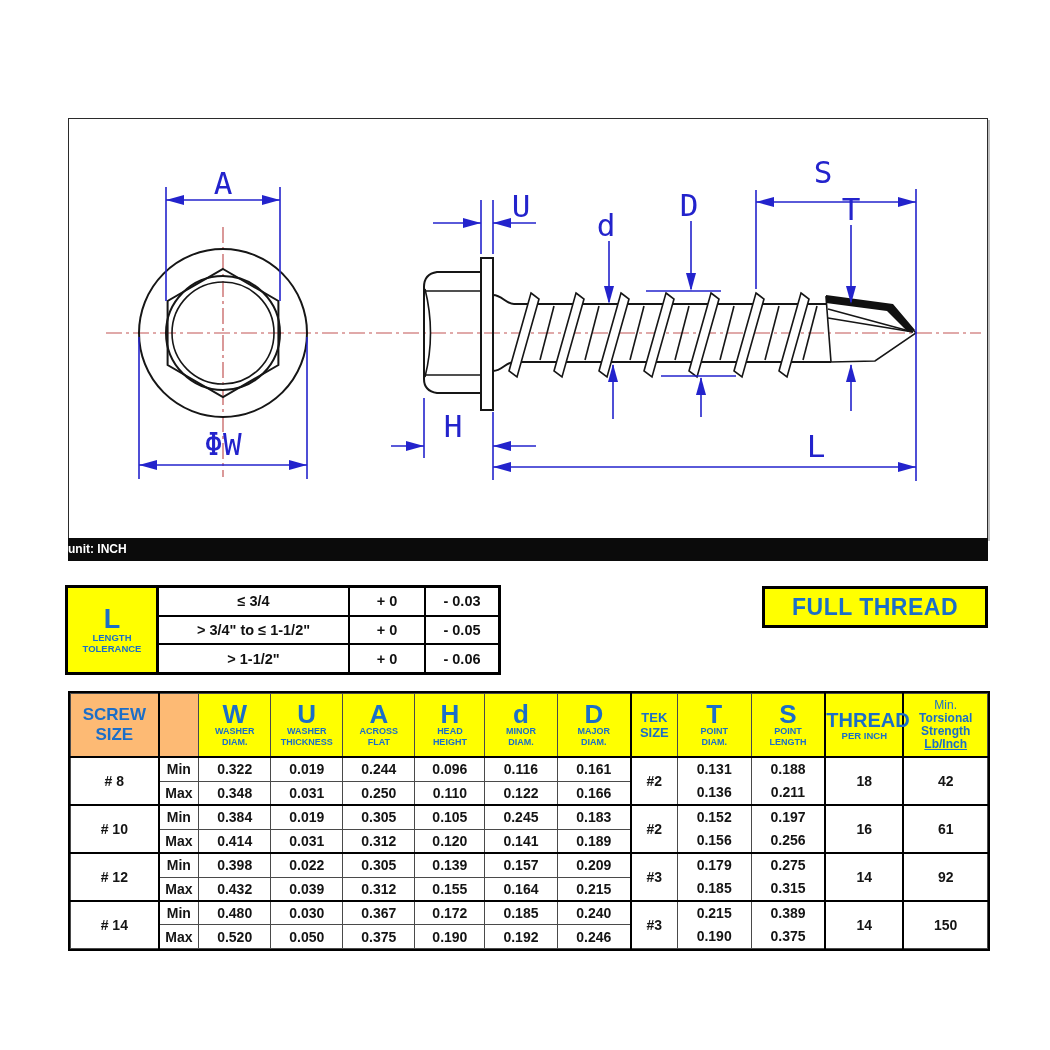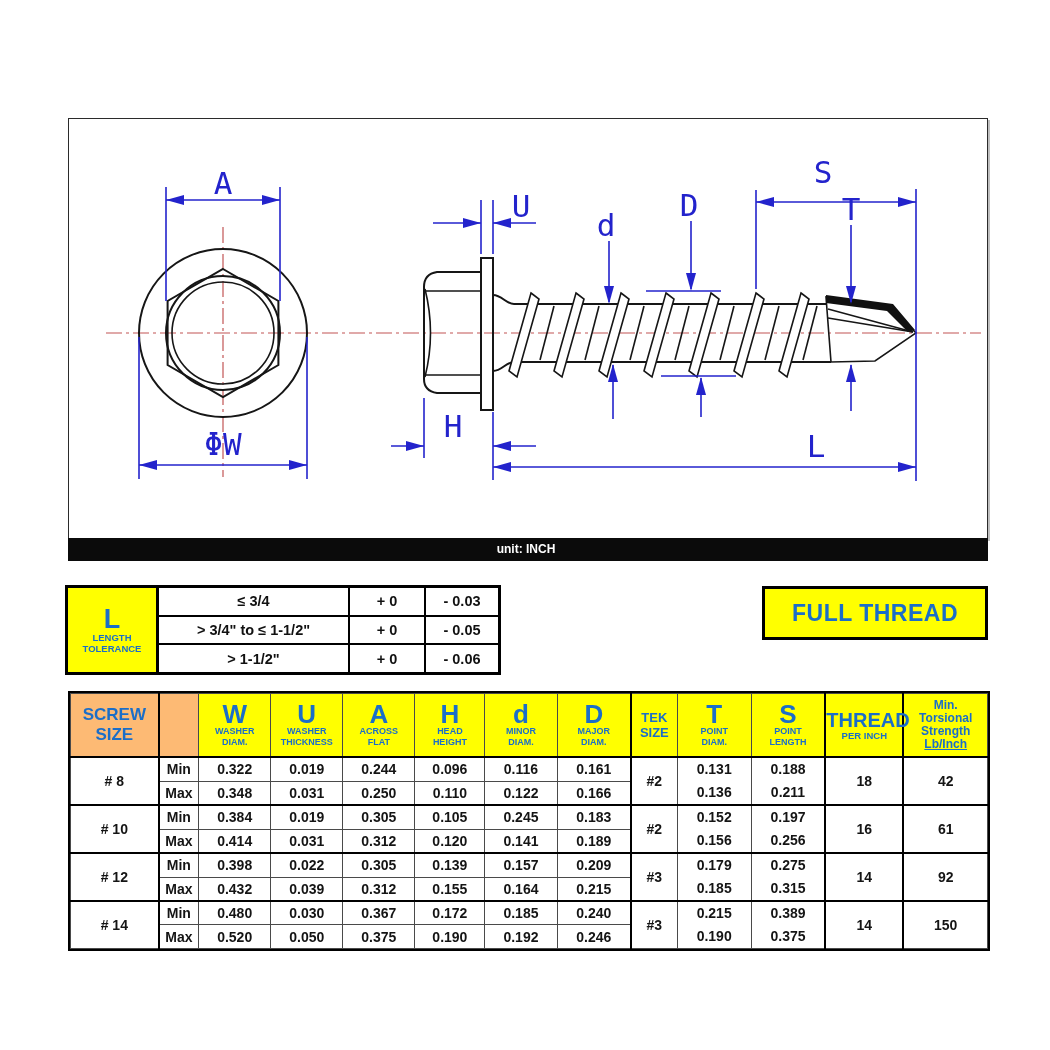--- a/index.html
+++ b/index.html
@@ -3,59 +3,59 @@
 <meta charset="utf-8">
 <style>
   html,body{margin:0;padding:0;background:#fff}
   #canvas{position:relative;width:1050px;height:1050px;background:#fff;
           font-family:"Liberation Sans",sans-serif;overflow:hidden}
 
   
   .draw-panel{position:absolute;left:68px;top:118px;width:918px;height:419px;
               border:1px solid #2b2b2b;background:#fff;box-shadow:2px 2px 0 rgba(140,140,140,.55)}
   .unit-bar{position:absolute;left:68px;top:538px;width:920px;height:23px;background:#0b0b0b;
-            color:#fff;font-size:12px;font-weight:bold;text-align:center;line-height:23px;
+            color:#fff;font-size:12px;font-weight:bold;text-align:left;line-height:23px;
             padding-right:4px;box-sizing:border-box}
 
   
   .tol{position:absolute;left:65px;top:585px;width:430px;height:84px;border:3px solid #000;
        display:flex;background:#fff;box-sizing:content-box}
   .tol-left{width:88px;background:#ffff00;border-right:3px solid #000;display:flex;
             flex-direction:column;align-items:center;justify-content:center}
   .tol-letter{color:#1b6ec8;font-size:27px;font-weight:bold;line-height:26px}
   .tol-sub{color:#1b6ec8;font-size:9.5px;font-weight:bold;line-height:11px}
   .tol-rows{flex:1;display:flex;flex-direction:column}
   .tol-row{flex:1;display:flex;border-bottom:2px solid #000}
   .tol-row:last-child{border-bottom:none}
   .tol-cell{display:flex;align-items:center;justify-content:center;font-size:14.5px;
             font-weight:bold;color:#111}
   .tol-range{flex:1;border-right:2px solid #000000}
   .tol-plus{width:74px;border-right:2px solid #000}
   .tol-minus{width:72px}
 
   
-  .fullthread{position:absolute;left:762px;top:586px;width:226px;height:54px;background:#ffff00;
+  .fullthread{position:absolute;left:762px;top:586px;width:226px;height:42px;background:#ffff00;
               border:3px solid #000;display:flex;align-items:center;justify-content:center;
               color:#1b6ec8;font-weight:bold;font-size:23px;letter-spacing:.5px;box-sizing:border-box}
 
   
   .spec-wrap{position:absolute;left:68px;top:691px;width:918px;border:2px solid #000;background:#fff}
   table.spec{border-collapse:collapse;table-layout:fixed;width:100%}
   .spec th,.spec td{border:1px solid #4a4a4a;text-align:center;vertical-align:middle;padding:0}
   .spec thead th{height:62px;border-bottom:2px solid #000}
   .yh{background:#ffff00;color:#1b6ec8}
   .wh{background:#fdba74;color:#1b6ec8}
   .letter{font-size:26px;font-weight:bold;line-height:23px}
   .sub{font-size:9px;font-weight:bold;line-height:10.5px}
   .screwhead{font-size:17px;font-weight:bold;line-height:20px}
   .tekhead{font-size:13px;font-weight:bold;line-height:15px}
   .threadhead1{font-size:20px;font-weight:bold;line-height:20px}
   .threadhead2{font-size:9.5px;font-weight:bold;line-height:11px}
   .strhead{font-size:12px;line-height:13px}
-  .strhead .b{font-weight:bold}
+  .strhead .b{font-weight:normal}
   .strhead .u{font-weight:bold;text-decoration:underline}
   .spec tbody tr{height:23px}
   .spec tbody td{font-size:14px;font-weight:bold;color:#141414}
   td.minmax{font-size:11px;font-weight:normal;color:#222}
   td.size{font-size:15px}
   td.tek{font-size:13px}
   td.two-line div{line-height:23px}
   tr.g td{border-top:2px solid #000}
   .tr2{border-right:2px solid #000 !important}
 

